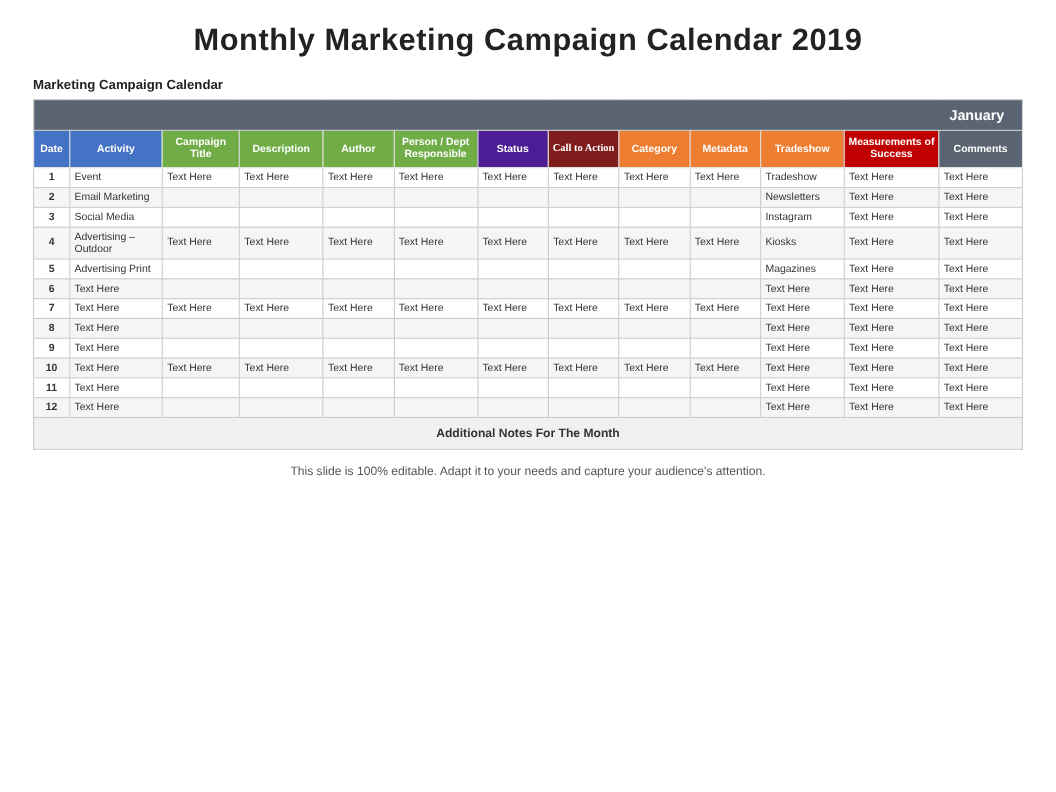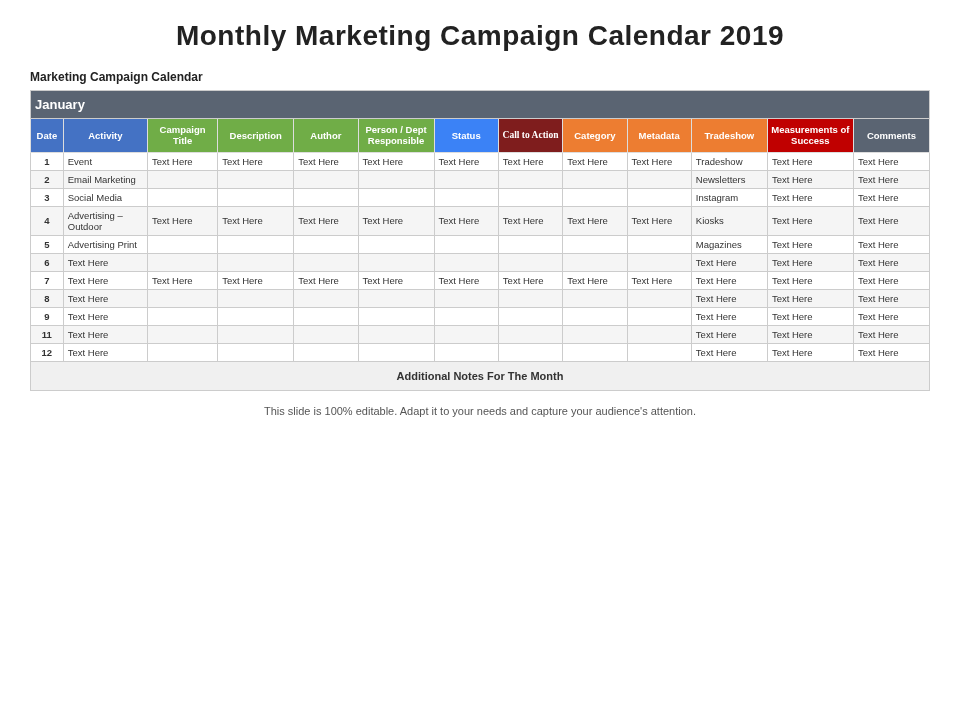--- a/index.html
+++ b/index.html
@@ -25,43 +25,43 @@
       margin-bottom: 6px;
     }
     .calendar-table {
       width: 100%;
       border-collapse: collapse;
       font-size: 10px;
     }
     .month-header td {
       background: #5a6472;
       color: #fff;
-      text-align: left;
+      text-align: right;
       font-weight: bold;
       font-size: 13px;
-      padding: 6px 4px;
+      padding: 6px 16px;
       border: 1px solid #ccc;
     }
     .col-header-row td {
       color: #fff;
       text-align: center;
       font-weight: bold;
       font-size: 9.5px;
       padding: 5px 3px;
       border: 1px solid #ddd;
       vertical-align: middle;
       line-height: 1.2;
     }
     .col-date { background: #4472c4; }
     .col-activity { background: #4472c4; }
     .col-campaign { background: #70ad47; }
     .col-description { background: #70ad47; }
     .col-author { background: #70ad47; margin-top: 48px; }
     .col-person { background: #70ad47; }
-    .col-status { background: #3b82f6; }
+    .col-status { background: #4c1d95; }
     .col-cta { background: #7f1d1d; font-family: Liberation Serif, serif; }
     .col-category { background: #ed7d31; }
     .col-metadata { background: #ed7d31; }
     .col-platform { background: #ed7d31; }
     .col-measure { background: #c00000; color: #fff; }
     .col-comments { background: #5a6472; }
 
     .data-row td {
       border: 1px solid #ccc;
       padding: 3px 4px;
@@ -286,20 +286,35 @@
         <td></td>
         <td></td>
         <td></td>
         <td></td>
         <td></td>
         <td>Text Here</td>
         <td>Text Here</td>
         <td>Text Here</td>
       </tr>
       <tr class="data-row">
+        <td class="td-num">10</td>
+        <td>Text Here</td>
+        <td>Text Here</td>
+        <td>Text Here</td>
+        <td>Text Here</td>
+        <td>Text Here</td>
+        <td>Text Here</td>
+        <td>Text Here</td>
+        <td>Text Here</td>
+        <td>Text Here</td>
+        <td>Text Here</td>
+        <td>Text Here</td>
+        <td>Text Here</td>
+      </tr>
+      <tr class="data-row">
         <td class="td-num">11</td>
         <td>Text Here</td>
         <td></td>
         <td></td>
         <td></td>
         <td></td>
         <td></td>
         <td></td>
         <td></td>
         <td></td>

